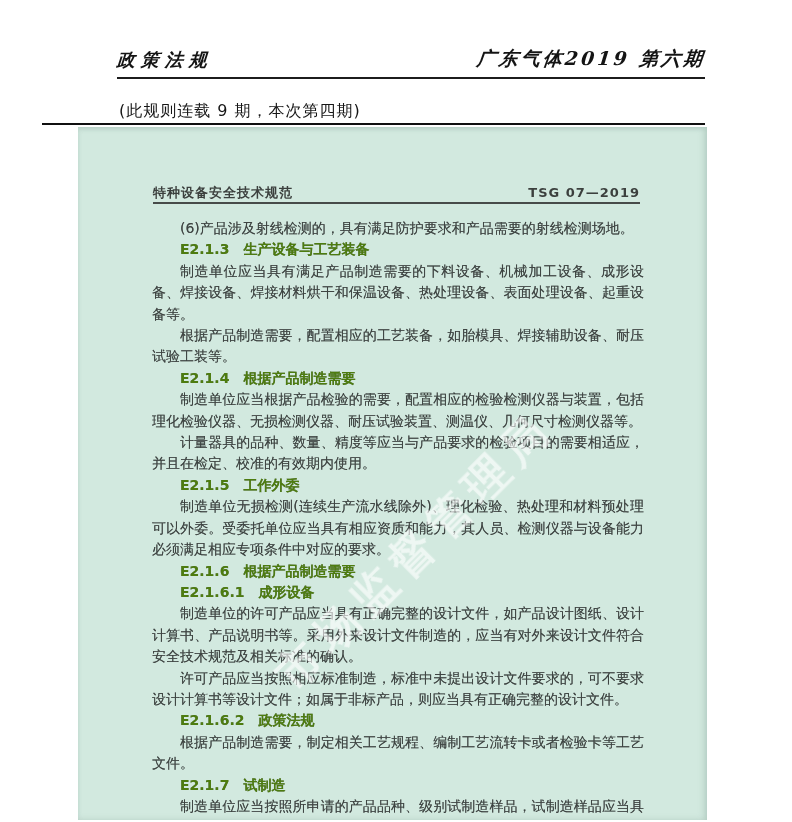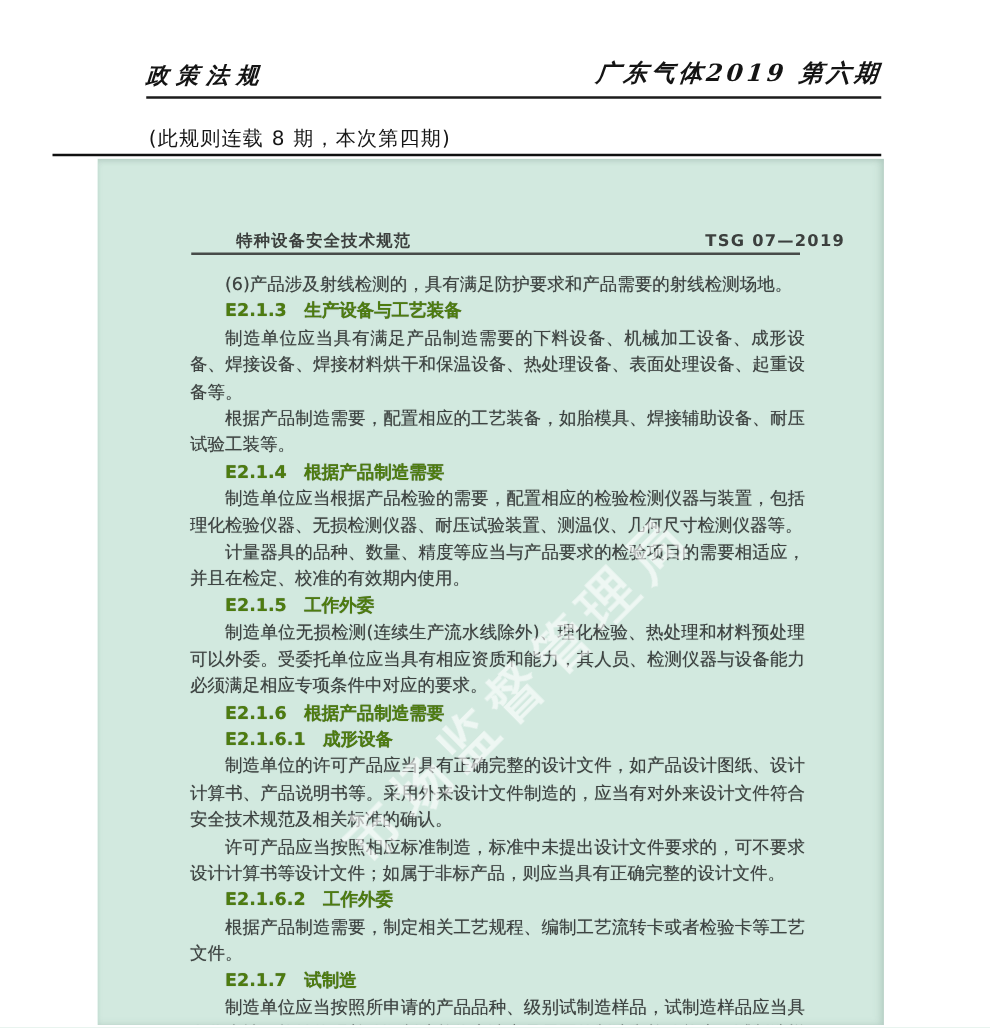--- a/index.html
+++ b/index.html
@@ -36,21 +36,21 @@
   
   .scan-page{
     position:absolute;left:78px;top:127px;width:629px;height:693px;
     background:#d2e9df;
     box-shadow:inset -3px 0 6px rgba(120,150,138,.25), inset 0 2px 4px rgba(120,150,138,.18);
     overflow:hidden;
   }
   .doc-header{
     position:absolute;left:75px;top:57px;width:487px;
     display:flex;justify-content:space-between;align-items:baseline;
-    font-weight:bold;font-size:13px;color:#3c403e;letter-spacing:1px;margin-left:36px;
+    font-weight:bold;font-size:13px;color:#3c403e;letter-spacing:1px;
   }
   .doc-header-rule{
     position:absolute;left:75px;top:75px;width:487px;height:2px;background:#474b49;
   }
   .doc-body{
     position:absolute;left:74px;top:91px;width:492px;
     font-size:14px;line-height:21.4px;color:#3e4442;
     text-align:justify;
     text-shadow:0 0 0.6px rgba(62,68,66,.65);
   }
@@ -67,21 +67,21 @@
 </style>
 </head>
 <body>
 
 <div class="mag-header">
   <span class="mag-section">政策法规</span>
   <span class="mag-issue">广东气体2019 第六期</span>
 </div>
 <div class="mag-header-rule"></div>
 
-<div class="serial-note">(此规则连载 8 期，本次第四期)</div>
+<div class="serial-note">(此规则连载 9 期，本次第四期)</div>
 <div class="top-rule"></div>
 
 <div class="scan-page" style="background: rgb(210, 233, 223);">
   <div class="doc-header">
     <span class="doc-header-left">特种设备安全技术规范</span>
     <span class="doc-header-right">TSG 07—2019</span>
   </div>
   <div class="doc-header-rule"></div>
 
   <div class="doc-body">
@@ -91,20 +91,20 @@
       <p class="para body">根据产品制造需要，配置相应的工艺装备，如胎模具、焊接辅助设备、耐压试验工装等。</p>
       <p class="para heading">E2.1.4　根据产品制造需要</p>
       <p class="para body">制造单位应当根据产品检验的需要，配置相应的检验检测仪器与装置，包括理化检验仪器、无损检测仪器、耐压试验装置、测温仪、几何尺寸检测仪器等。</p>
       <p class="para body">计量器具的品种、数量、精度等应当与产品要求的检验项目的需要相适应，并且在检定、校准的有效期内使用。</p>
       <p class="para heading">E2.1.5　工作外委</p>
       <p class="para body">制造单位无损检测(连续生产流水线除外)、理化检验、热处理和材料预处理可以外委。受委托单位应当具有相应资质和能力，其人员、检测仪器与设备能力必须满足相应专项条件中对应的要求。</p>
       <p class="para heading">E2.1.6　根据产品制造需要</p>
       <p class="para heading">E2.1.6.1　成形设备</p>
       <p class="para body">制造单位的许可产品应当具有正确完整的设计文件，如产品设计图纸、设计计算书、产品说明书等。采用外来设计文件制造的，应当有对外来设计文件符合安全技术规范及相关标准的确认。</p>
       <p class="para body">许可产品应当按照相应标准制造，标准中未提出设计文件要求的，可不要求设计计算书等设计文件；如属于非标产品，则应当具有正确完整的设计文件。</p>
-      <p class="para heading">E2.1.6.2　工作外委</p>
+      <p class="para heading">E2.1.6.2　政策法规</p>
       <p class="para body">根据产品制造需要，制定相关工艺规程、编制工艺流转卡或者检验卡等工艺文件。</p>
       <p class="para heading">E2.1.7　试制造</p>
       <p class="para body">制造单位应当按照所申请的产品品种、级别试制造样品，试制造样品应当具有代表性，能够体现并验证制造单位申请产品需要的制造和检验能力。试制造样品数量及其包括的关键工序见表 E-1。</p>
     </div>
 
   <div class="watermark">市场监督管理局</div>
 </div>
 
 </body></html>

